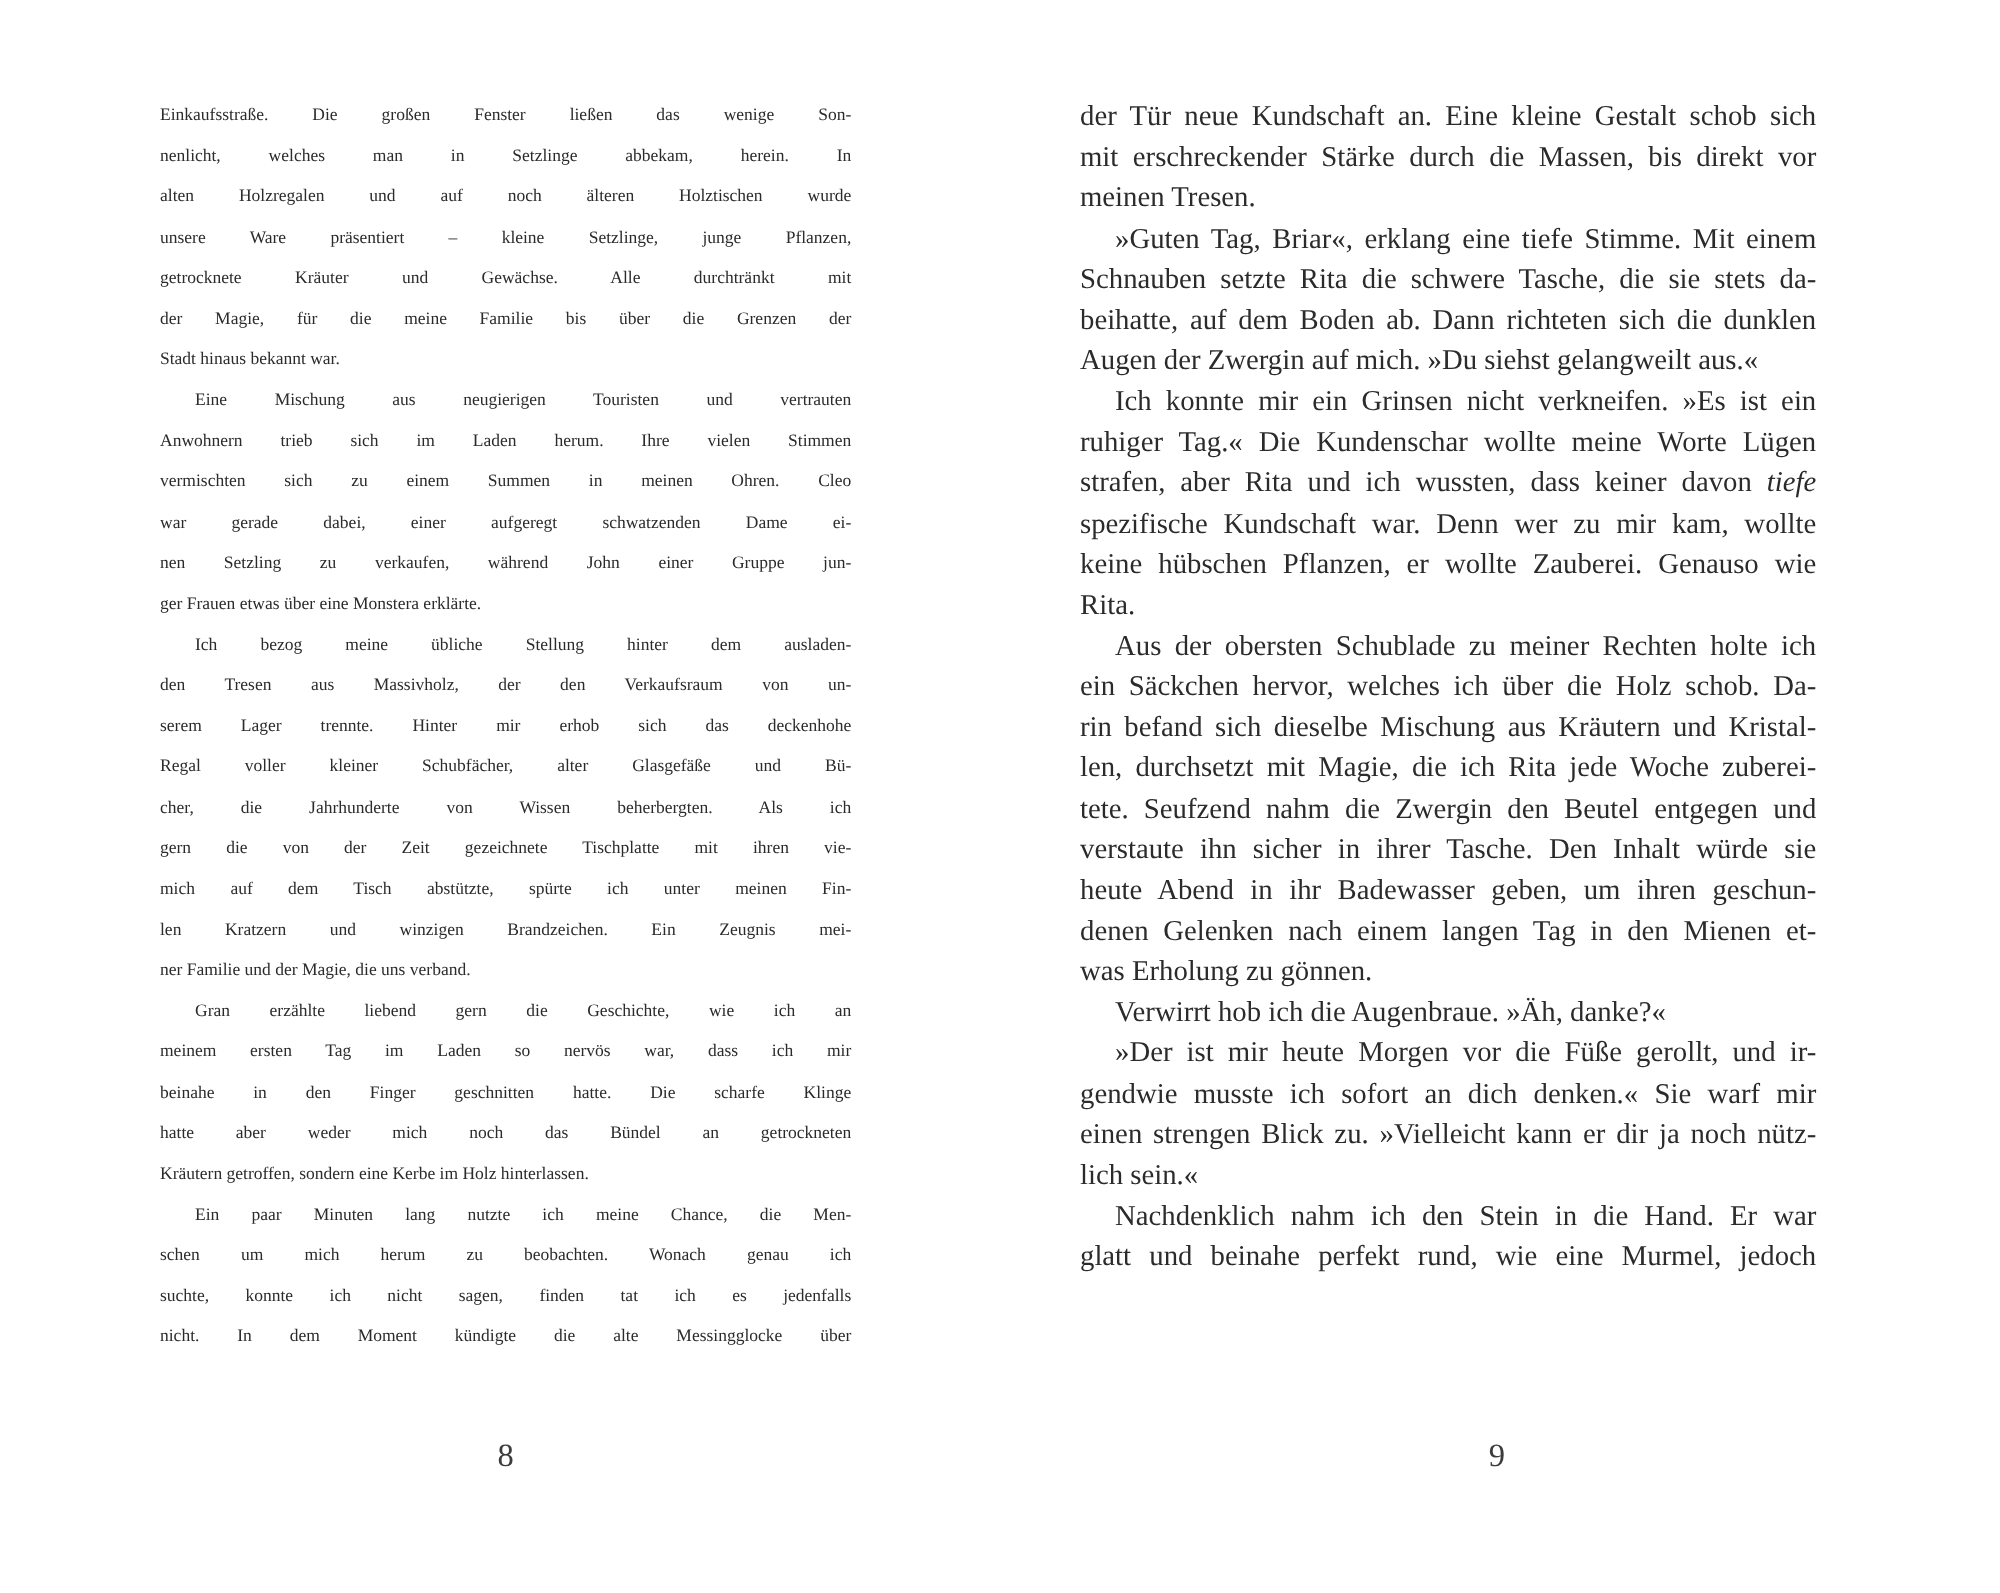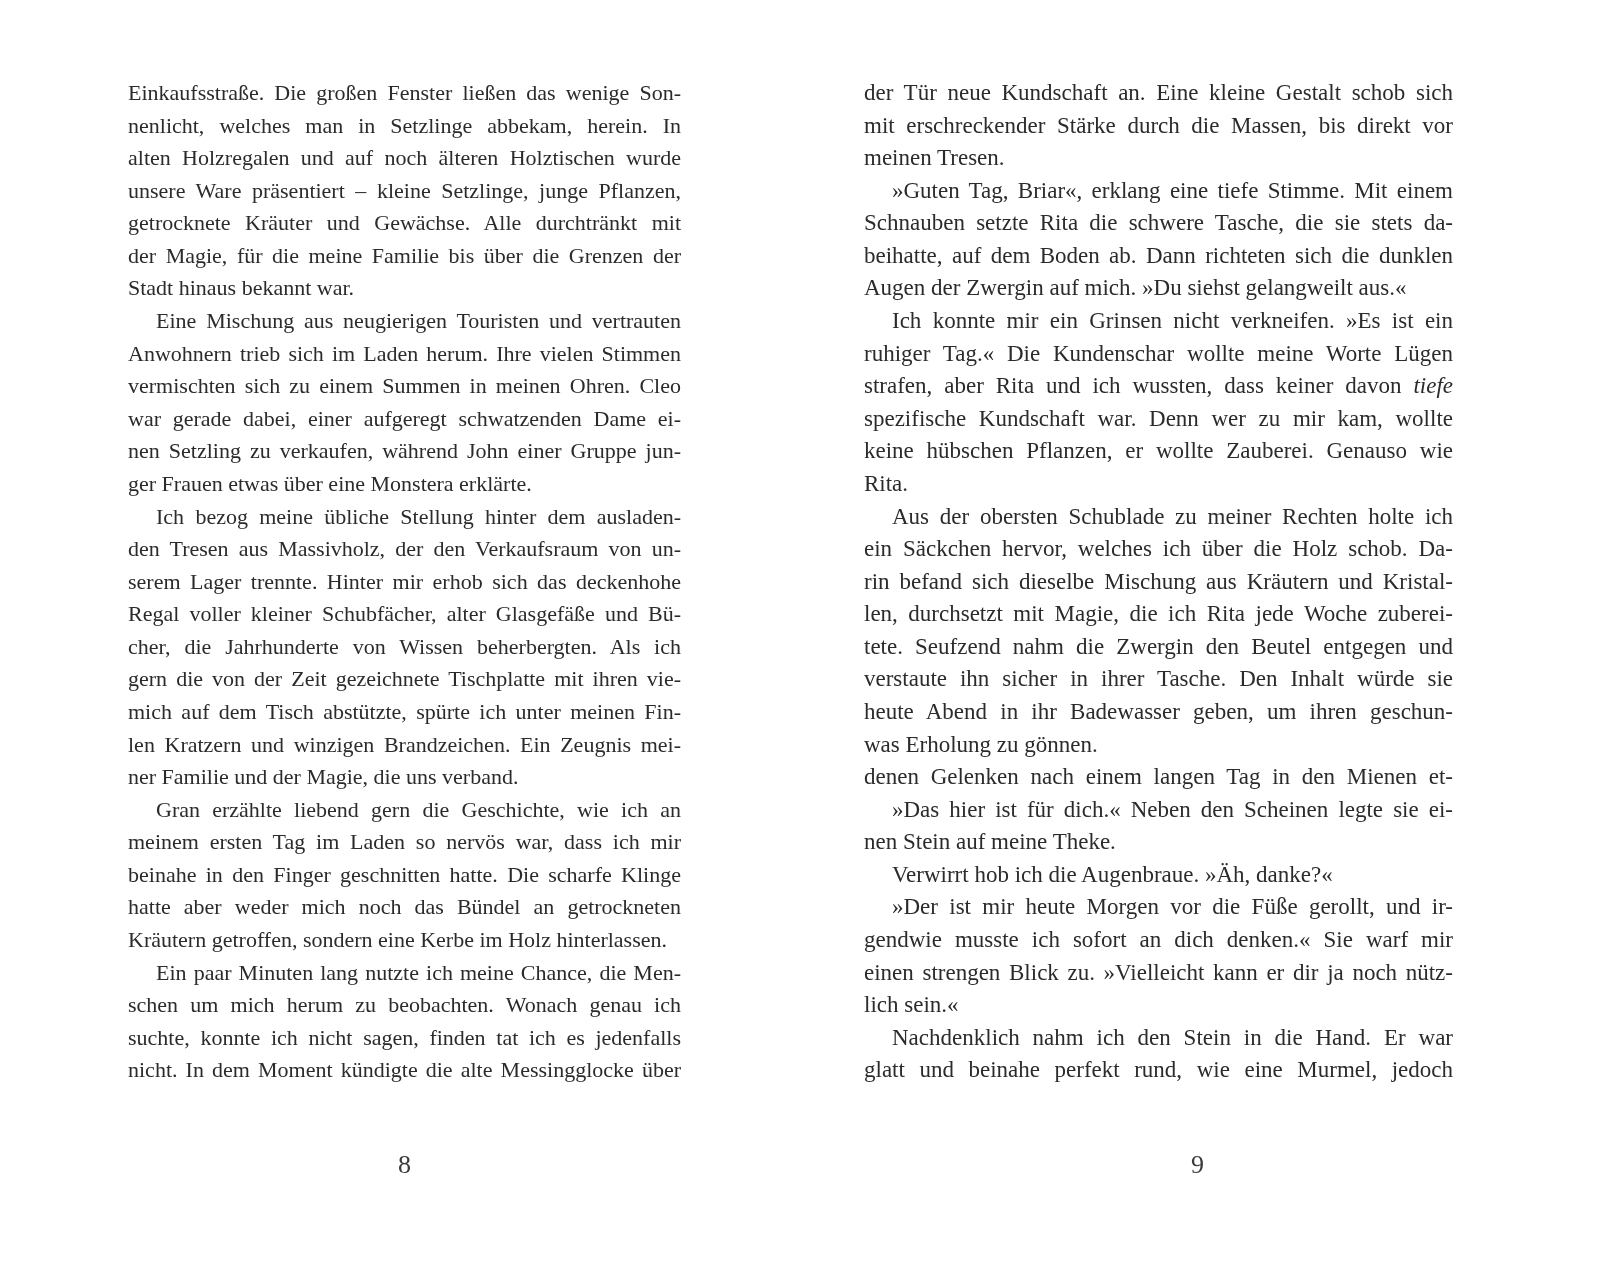--- a/index.html
+++ b/index.html
@@ -15,21 +15,21 @@
     font-family: "Liberation Serif", "DejaVu Serif", serif;
     color: #2b2b2b;
   }
   .page-column {
     position: absolute;
     top: 77px;
   }
   .page-column.left {
     left: 128px;
     width: 553px;
-    font-size: 22px;
+    font-size: 14px;
   }
   .page-column.right {
     left: 864px;
     width: 589px;
     font-size: 23px;
   }
   p.paragraph { margin: 0; padding: 0; }
   .line {
     line-height: 32.58px;
     text-align: justify;
@@ -118,26 +118,22 @@
     <span class="line last" style="display:block">Rita.</span>
   </p>
   <p class="paragraph">
     <span class="line indent" style="display:block">Aus der obersten Schublade zu meiner Rechten holte ich</span>
     <span class="line" style="display:block">ein Säckchen hervor, welches ich über die Holz schob. Da-</span>
     <span class="line" style="display:block">rin befand sich dieselbe Mischung aus Kräutern und Kristal-</span>
     <span class="line" style="display:block">len, durchsetzt mit Magie, die ich Rita jede Woche zuberei-</span>
     <span class="line" style="display:block">tete. Seufzend nahm die Zwergin den Beutel entgegen und</span>
     <span class="line" style="display:block">verstaute ihn sicher in ihrer Tasche. Den Inhalt würde sie</span>
     <span class="line" style="display:block">heute Abend in ihr Badewasser geben, um ihren geschun-</span>
+    <span class="line" style="display:block">denen Gelenken nach einem langen Tag in den Mienen et-</span>
     <span class="line last" style="display:block">was Erholung zu gönnen.</span>
-    <span class="line" style="display:block">denen Gelenken nach einem langen Tag in den Mienen et-</span>
-  </p>
-  <p class="paragraph">
-    <span class="line indent" style="display:block">»Das hier ist für dich.« Neben den Scheinen legte sie ei-</span>
-    <span class="line last" style="display:block">nen Stein auf meine Theke.</span>
   </p>
   <p class="paragraph">
     <span class="line indent last" style="display:block">Verwirrt hob ich die Augenbraue. »Äh, danke?«</span>
   </p>
   <p class="paragraph">
     <span class="line indent" style="display:block">»Der ist mir heute Morgen vor die Füße gerollt, und ir-</span>
     <span class="line" style="display:block">gendwie musste ich sofort an dich denken.« Sie warf mir</span>
     <span class="line" style="display:block">einen strengen Blick zu. »Vielleicht kann er dir ja noch nütz-</span>
     <span class="line last" style="display:block">lich sein.«</span>
   </p>

